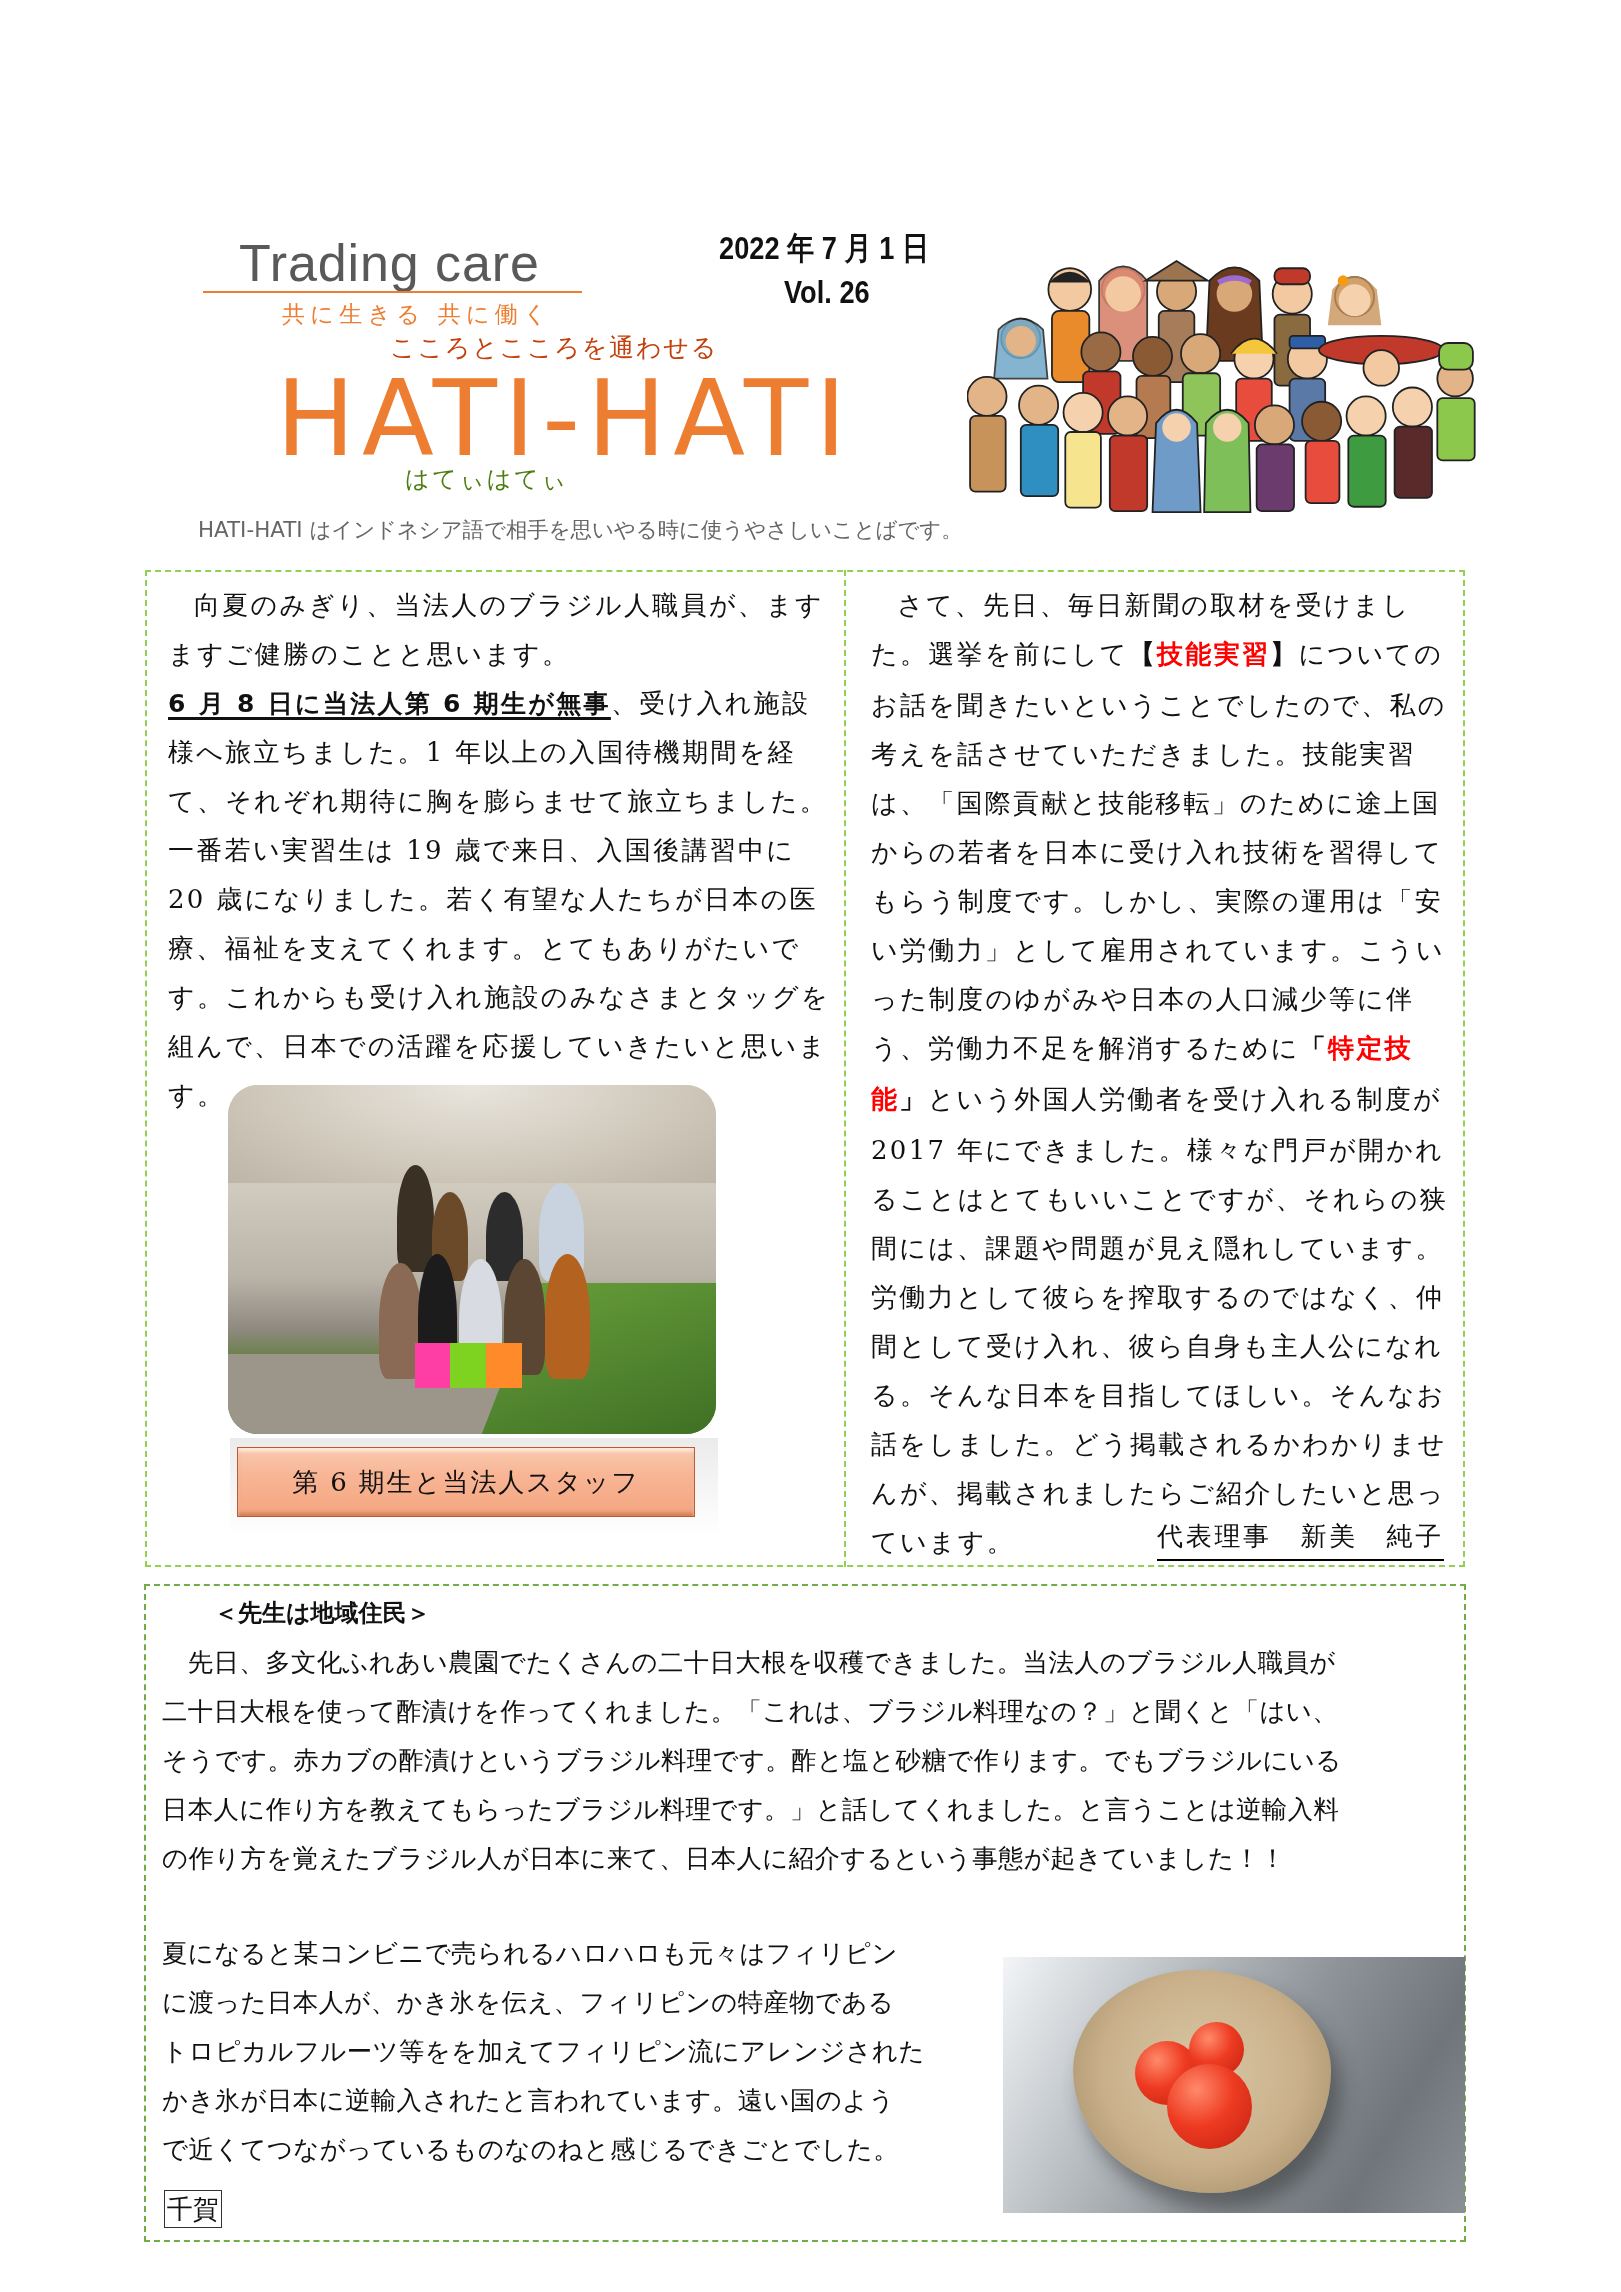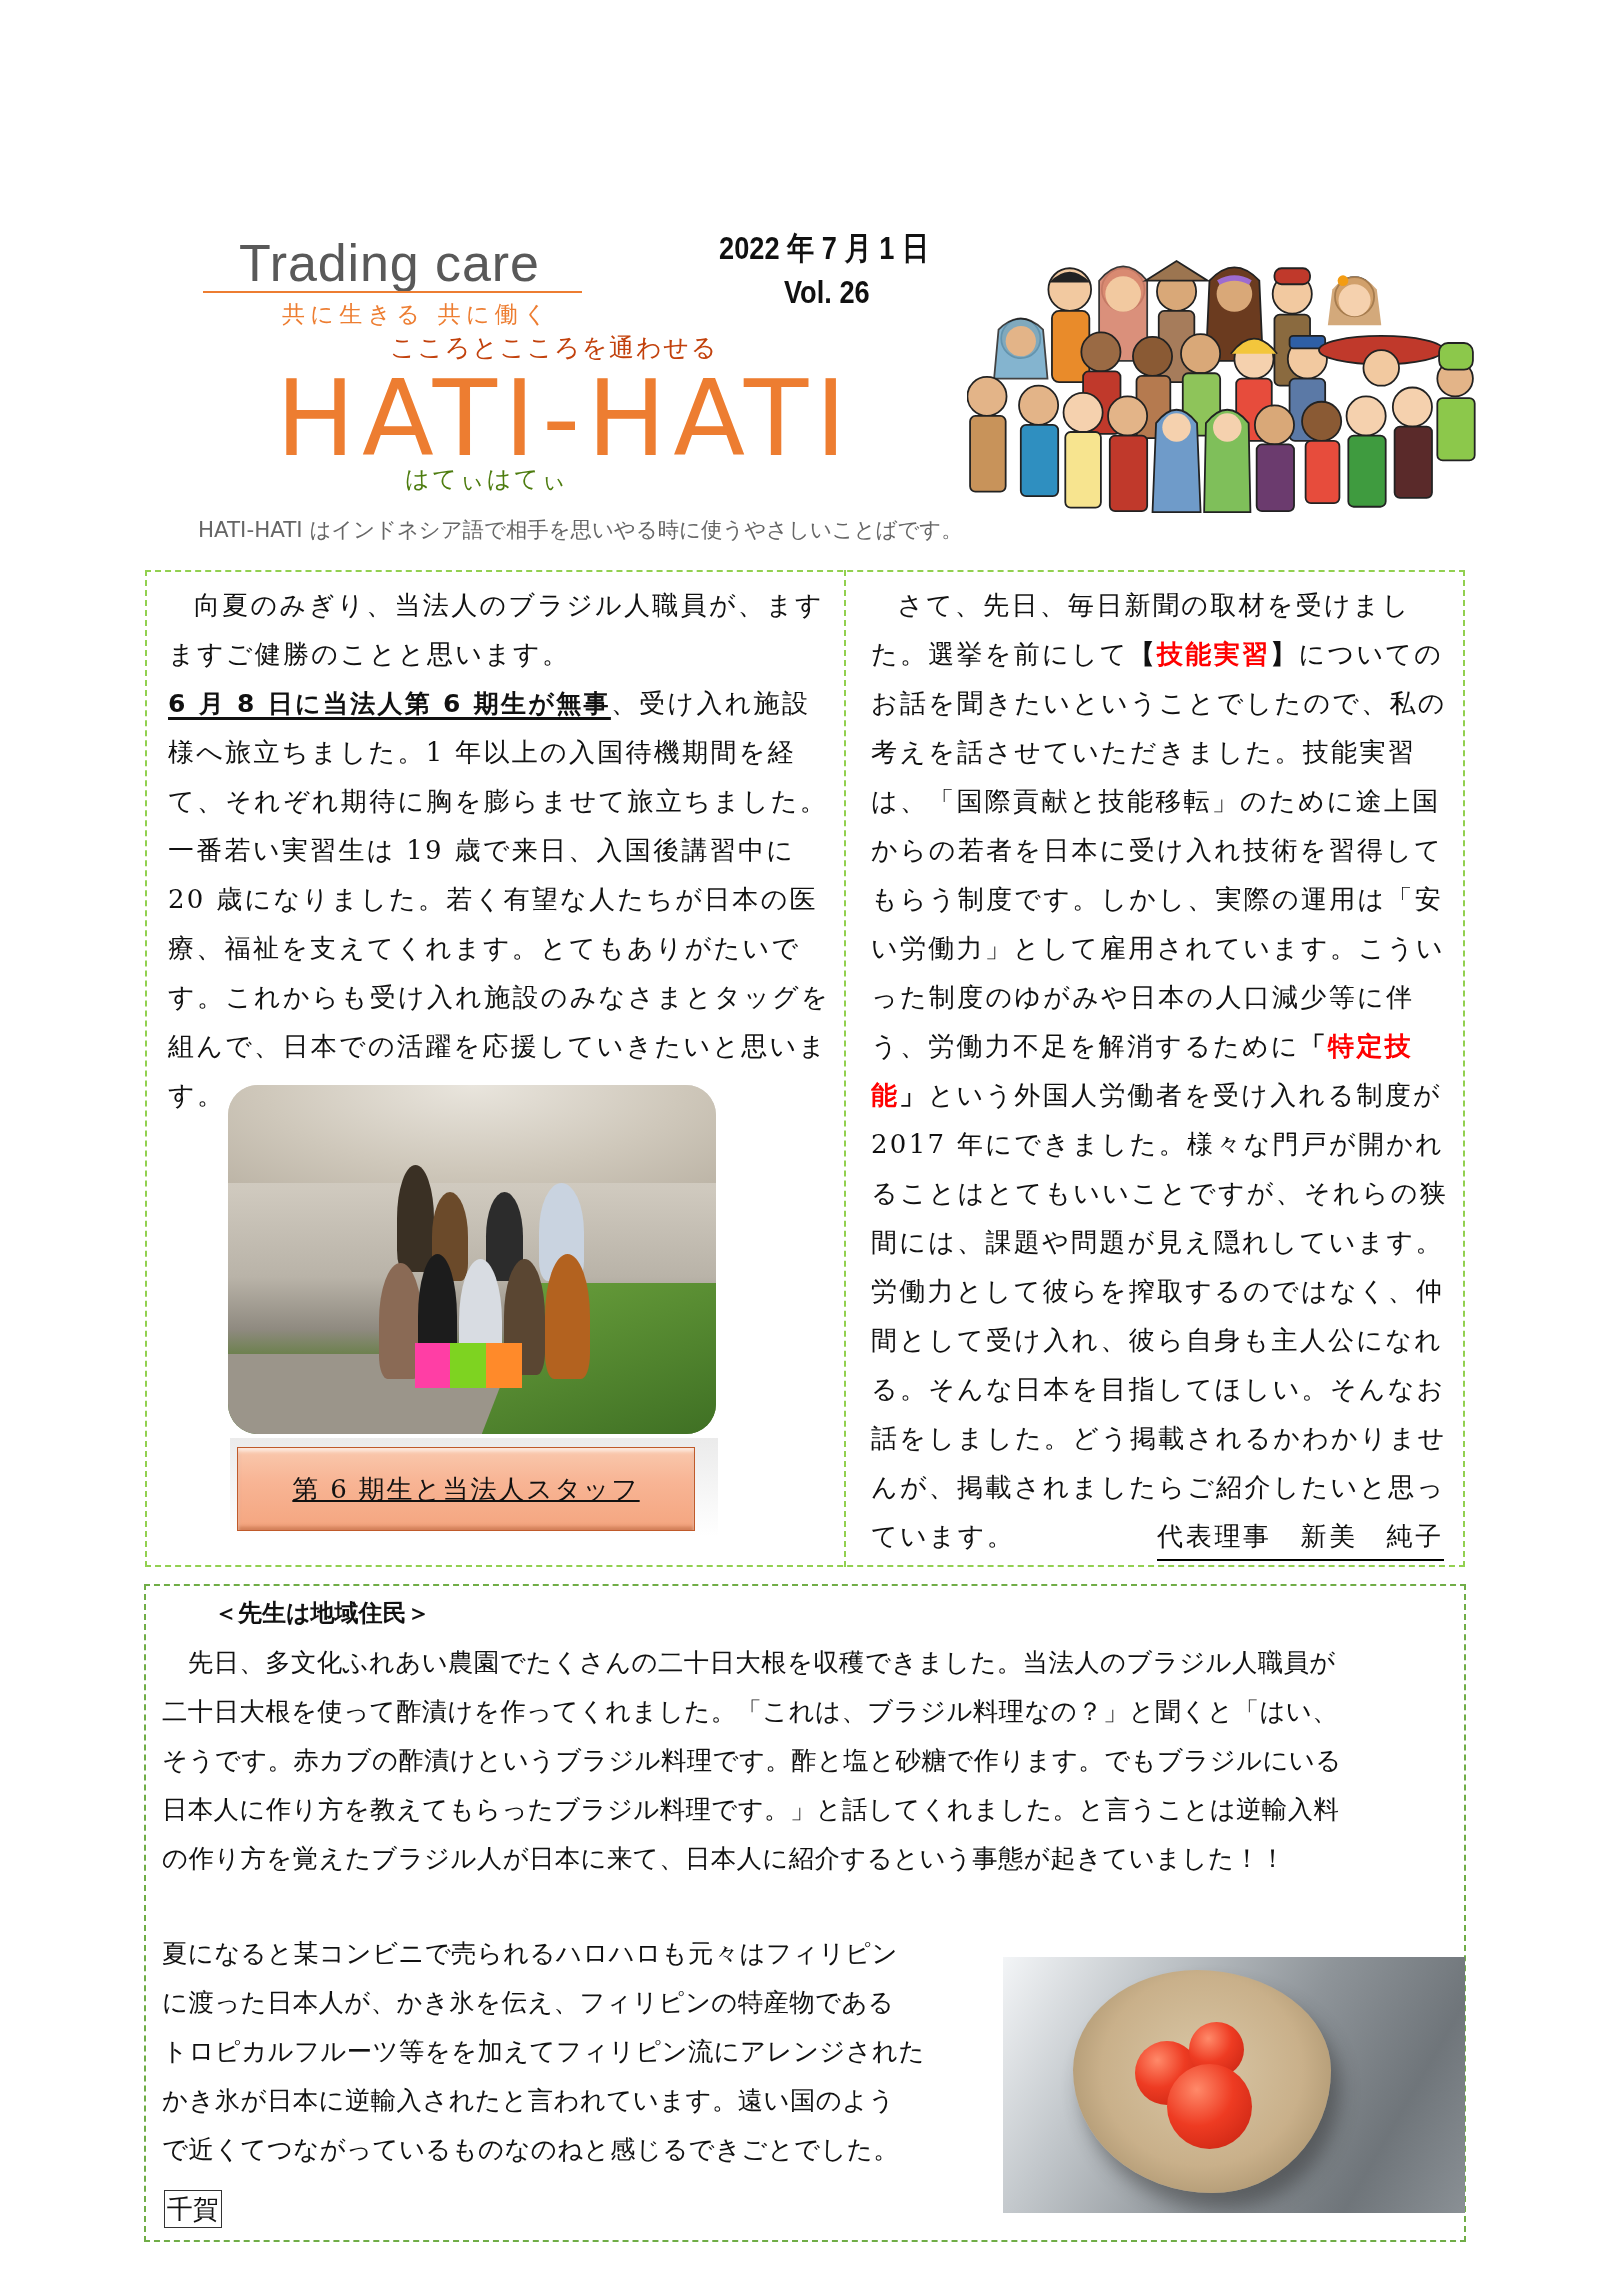--- a/index.html
+++ b/index.html
@@ -36,44 +36,44 @@
   .box-bottom { left: 144px; top: 1584px; width: 1322px; height: 658px;
                 border: 2.7px dashed #70AD47; box-sizing: border-box; }
 
   .col { font-size: 26px; line-height: 49px; letter-spacing: 2.3px; }
   .col-left { left: 168px; top: 581px; width: 664px; }
   .col-right { left: 871px; top: 581px; width: 579px; }
   .col p { margin: 0; }
   .indent { text-indent: 1em; }
   .bold-ul { font-weight: 700; text-decoration: underline; text-decoration-thickness: 2.7px; text-underline-offset: 5.3px;
              font-family: "DejaVu Sans", sans-serif; font-size: 25px; }
-  .red { color: #FF0000; font-weight: 700; font-family: Liberation Serif, serif; }
+  .red { color: #FF0000; font-weight: 700; font-family: Liberation Mono, monospace; }
   .bkt { font-weight: 700; }
 
   .signature { left: 1157px; top: 1519px; font-size: 26px; letter-spacing: 2.7px; white-space: pre;
                border-bottom: 2.7px solid #000; padding-bottom: 5px; }
 
   
   .photo { left: 228px; top: 1085px; width: 488px; height: 349px; border-radius: 30px; overflow: hidden;
            background: linear-gradient(180deg, #d9d4cb 0%, #cfc9be 30%, #b9b3a8 55%, #8f8a80 70%, #5f7d3a 80%, #4e7a2f 100%); }
   .photo .ceiling { position: absolute; left: 0; top: 0; width: 100%; height: 98px;
                     background: radial-gradient(ellipse at 50% 0%, #e9e5dd 0%, #cfc8bb 60%, #bdb5a7 100%); }
   .photo .floor-grass { position: absolute; right: 0; bottom: 0; width: 48%; height: 151px;
                         background: linear-gradient(160deg, #6aa03c, #3f7024); clip-path: polygon(25% 0, 100% 0, 100% 100%, 0 100%); }
   .photo .floor-carpet { position: absolute; left: 0; bottom: 0; width: 60%; height: 80px; background: #9b958a; }
   .photo .group { position: absolute; left: 151px; top: 80px; width: 214px; height: 232px; }
   .person { position: absolute; border-radius: 50% 50% 20% 20%; }
   .seat { position: absolute; height: 45px; }
 
   .caption-wrap { left: 230px; top: 1438px; width: 488px; height: 98px;
                   background: linear-gradient(180deg, rgba(230,230,230,0.8), rgba(255,255,255,0)); }
-  .caption { left: 237px; top: 1447px; width: 458px; height: 84px; box-sizing: border-box;
+  .caption { left: 237px; top: 1447px; width: 458px; height: 70px; box-sizing: border-box;
              background: linear-gradient(180deg, #f9c9ae 0%, #F8B595 40%, #F4A57F 100%);
              border: 1.8px solid #C05A2A; box-shadow: inset 0 3.6px 3.6px rgba(255,255,255,0.6), inset 0 -3.6px 3.6px rgba(150,60,20,0.35);
-             display: flex; align-items: center; justify-content: center; font-size: 26px; letter-spacing: 1.8px; text-decoration: underline; }
+             display: flex; align-items: center; justify-content: center; font-size: 26px; letter-spacing: 1.8px; }
 
   
   .b-heading { left: 214px; top: 1597px; font-family: "DejaVu Sans", sans-serif; font-size: 24px; font-weight: 700; white-space: nowrap; }
   .b-text { font-family: "DejaVu Sans", sans-serif; font-size: 25.4px; line-height: 49px; letter-spacing: 0.4px; }
   .b-full { left: 162px; top: 1638px; width: 1297px; }
   .b-full p { margin: 0; white-space: nowrap; }
   .b-narrow { left: 162px; top: 1929px; width: 855px; }
   .b-narrow p { margin: 0; white-space: nowrap; }
   .author { left: 164px; top: 2190px; font-family: "DejaVu Sans", sans-serif; font-size: 26px; border: 1.8px solid #333;
             padding: 0 1.8px; line-height: 36px; }

